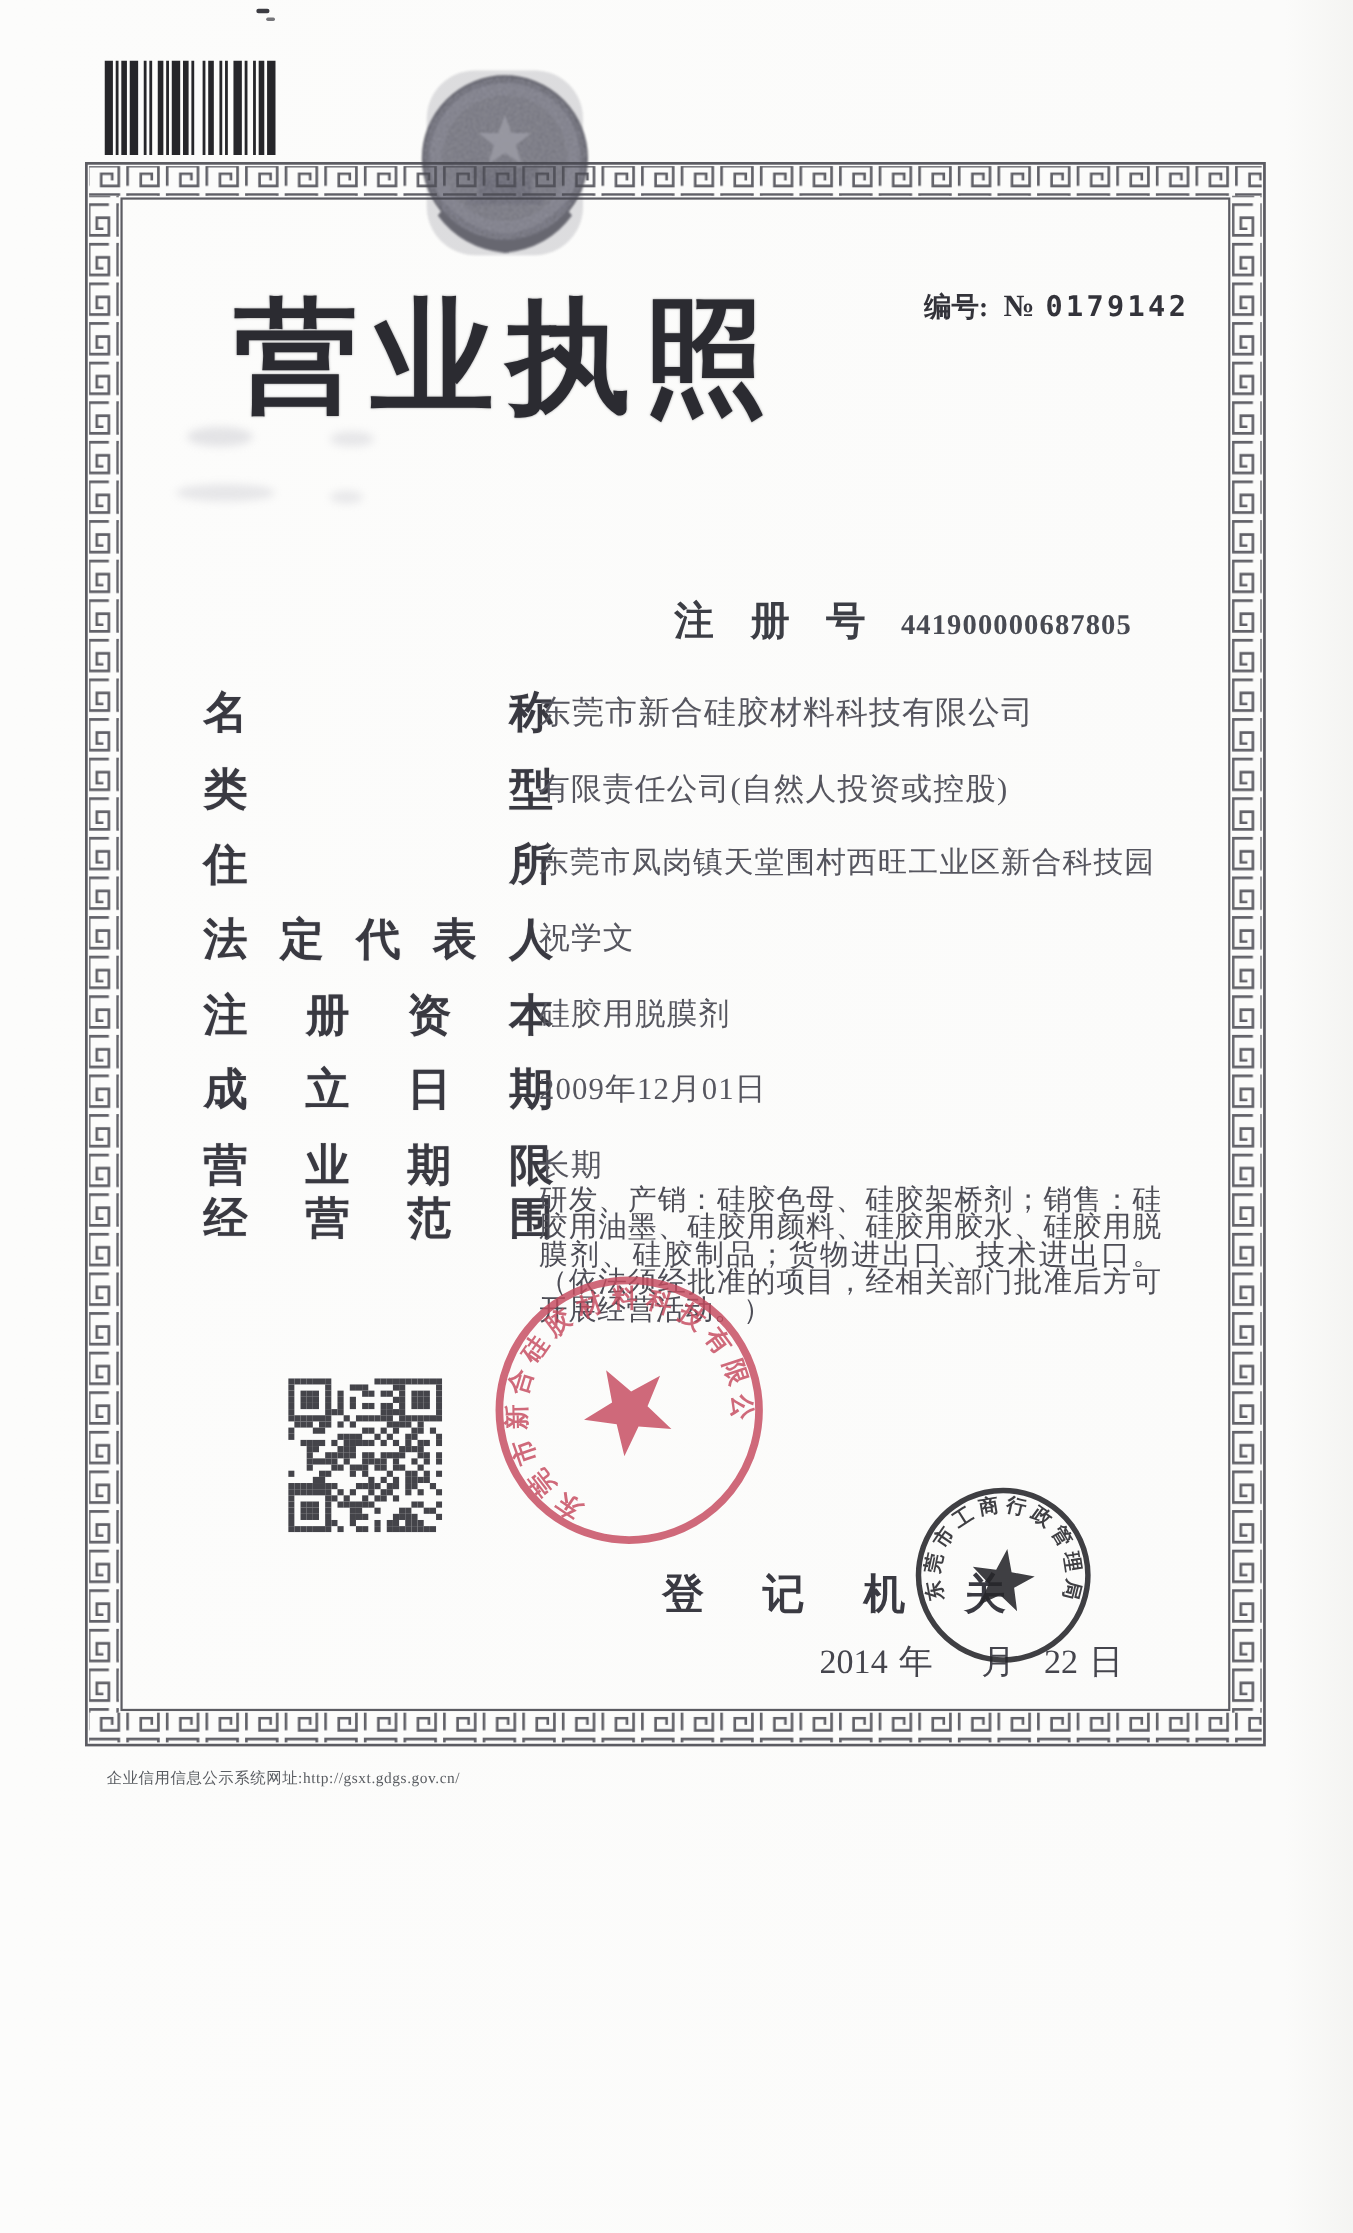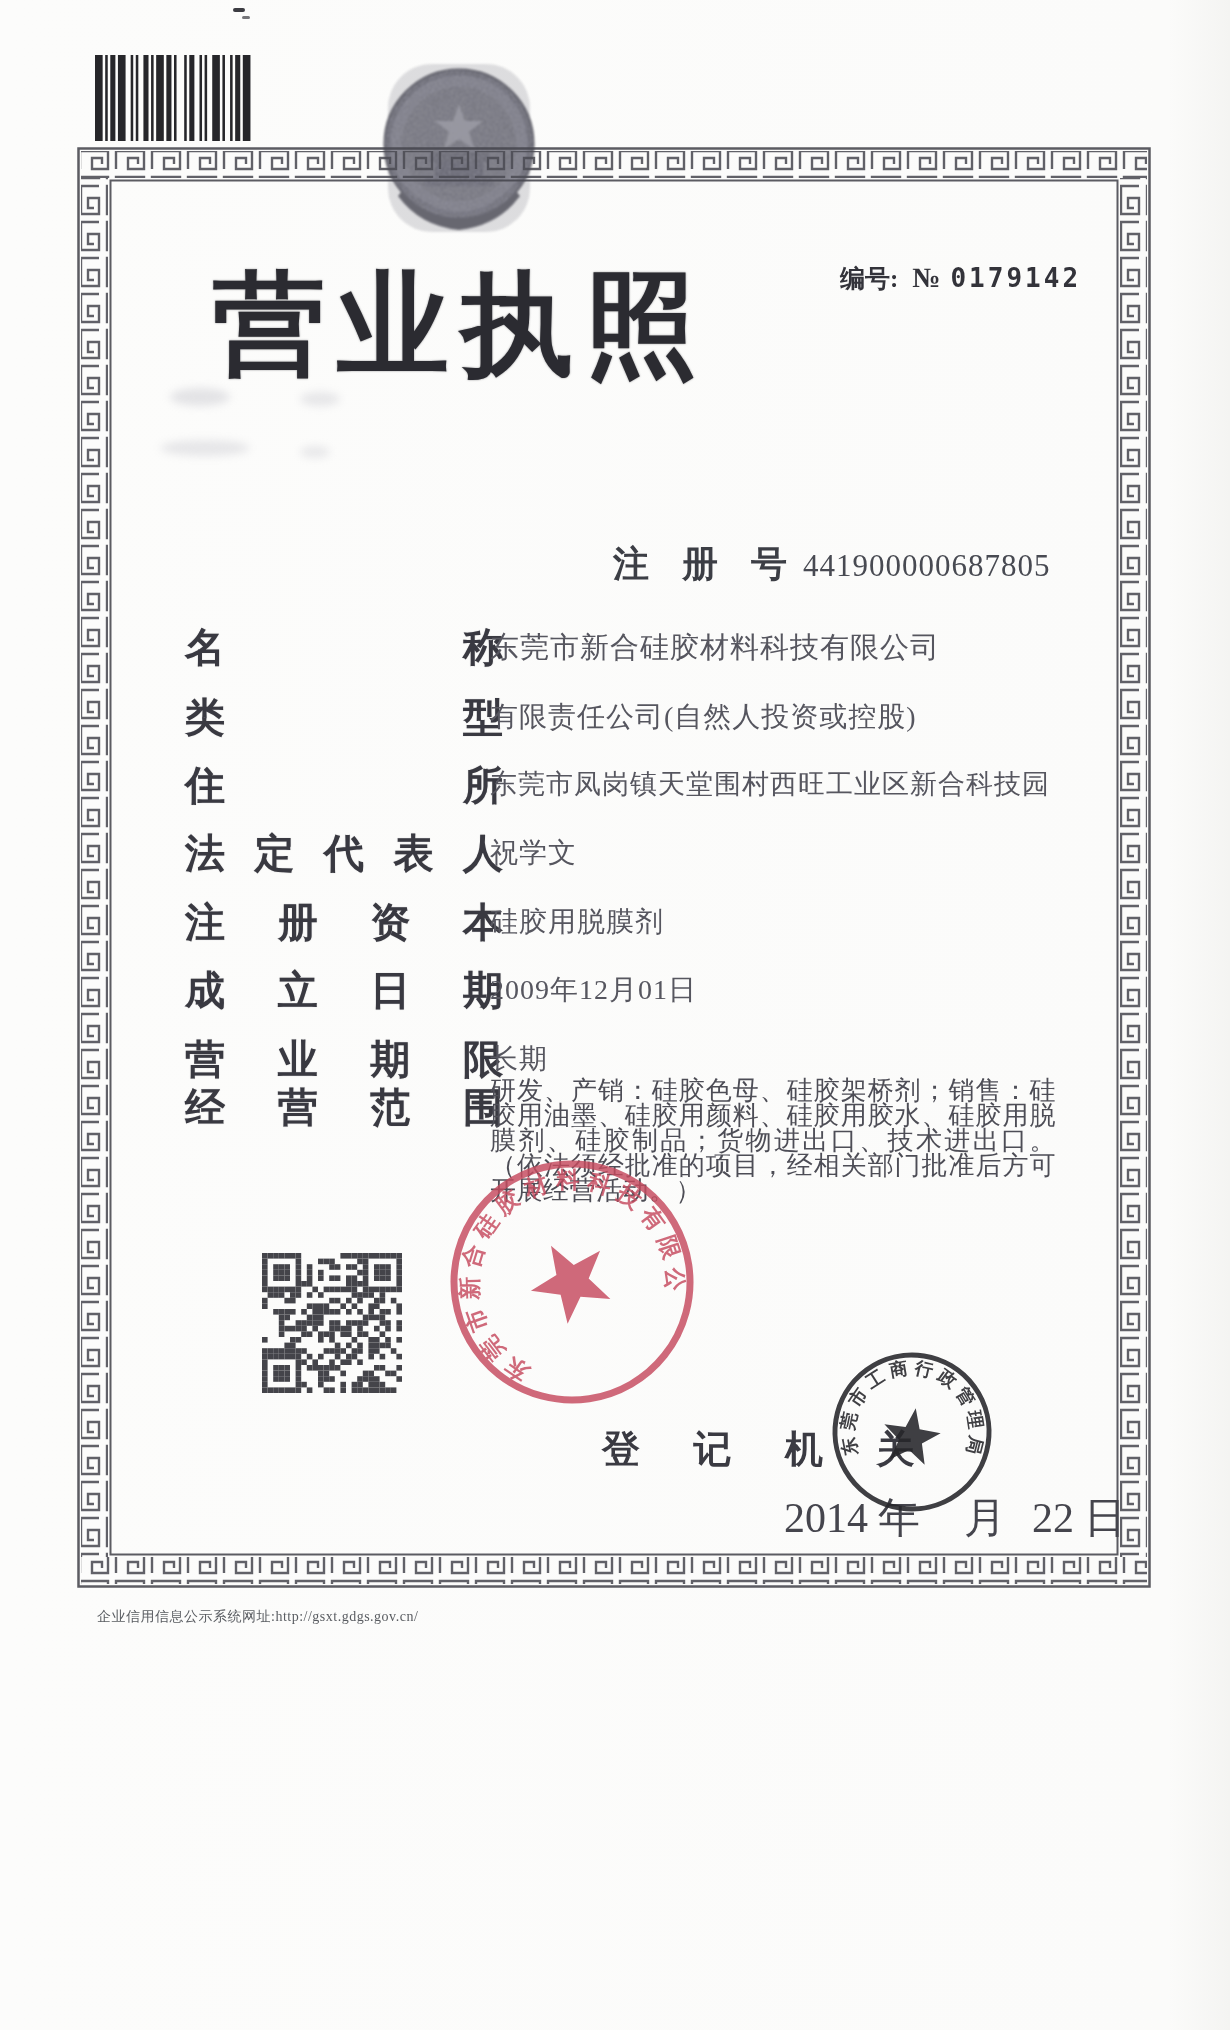--- a/index.html
+++ b/index.html
@@ -16,35 +16,35 @@
   .emblem{left:380px;top:60px;filter:blur(1.1px);opacity:.94;}
   .border-frame{left:77px;top:147px;filter:blur(.4px);opacity:.88;}
   .serial{left:840px;top:262px;font-size:25px;font-weight:bold;color:#33333a;white-space:nowrap;}
   .serial .nomark{font-size:28px;margin:0 10px 0 14px;}
   .serial .num{font-size:26px;letter-spacing:3px;font-weight:600;font-family:"DejaVu Sans Mono",monospace;}
   .title{left:213px;top:250px;font-size:112px;font-weight:900;letter-spacing:12px;color:#2b2b31;
          font-family:"DejaVu Sans","Liberation Sans",sans-serif;
          text-shadow:0 0 2px rgba(43,43,49,.55);white-space:nowrap;}
   .regline{left:613px;top:540px;white-space:nowrap;}
   .regline .lab{font-size:36px;font-weight:600;letter-spacing:12px;color:#3c3e45;}
-  .regline .val{font-size:31px;letter-spacing:1px;color:#484a52;}
+  .regline .val{font-size:26px;letter-spacing:1px;color:#484a52;margin-left:16px;font-weight:bold;}
   
   .row{position:absolute;left:185px;width:905px;}
   .flabel{display:inline-flex;justify-content:space-between;width:318px;
           font-size:40px;font-weight:600;color:#393941;vertical-align:top;
           text-shadow:0 0 1px rgba(57,57,65,.4);}
   .fvalue{position:absolute;left:305px;top:8px;font-size:28px;color:#56565f;white-space:nowrap;letter-spacing:1px;}
   .fvalue.small{font-size:26px;line-height:25px;white-space:normal;width:566px;
                 text-align:justify;letter-spacing:.5px;color:#4d4d56;top:-2px;}
   
   .qr{left:262px;top:1253px;opacity:.92;}
   .red-stamp{left:442px;top:1152px;transform:rotate(-30deg);opacity:.82;}
   .black-stamp{left:826px;top:1346px;transform:rotate(9deg);opacity:.88;}
   .registrar{left:602px;top:1412px;font-size:38px;font-weight:600;letter-spacing:22px;color:#3a3a42;white-space:nowrap;margin-top:12px;}
-  .dateline{left:784px;top:1490px;font-size:42px;color:#45454d;white-space:nowrap;}
+  .dateline{left:745px;top:1490px;font-size:31px;color:#45454d;white-space:nowrap;}
   .dateline span{display:inline-block;}
   .gap1{width:26px;} .gap2{width:44px;} .gap3{width:10px;}
   .footer-left{left:97px;top:1608px;font-size:14px;color:#595c61;letter-spacing:.5px;
                font-family:Liberation Serif, serif;}
   .footer-right{left:710px;top:1606px;font-size:20px;color:#45474c;letter-spacing:1px;}
   
   .smudge{position:absolute;background:#b6b6bf;border-radius:50%;filter:blur(4px);}
   .speck{position:absolute;background:#3c3c42;border-radius:2px;}
 </style>
 </head>

